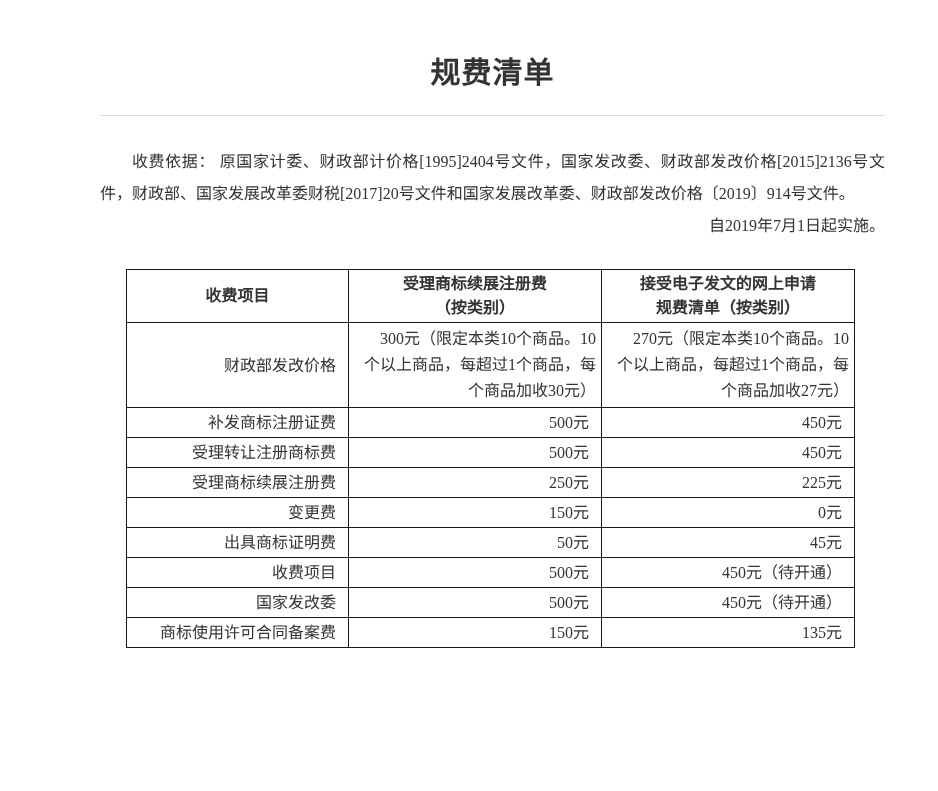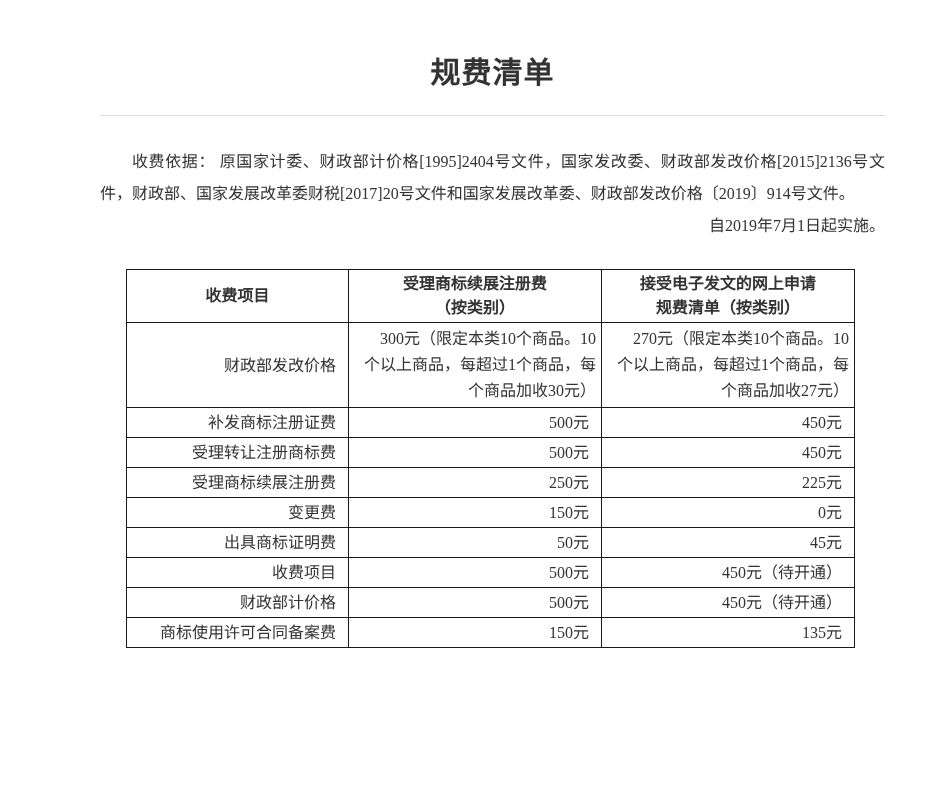--- a/index.html
+++ b/index.html
@@ -148,21 +148,21 @@
 
 
 
   <tr>
     <td>收费项目</td>
     <td>500元</td>
     <td>450元（待开通）</td>
   </tr>
 
   <tr>
-    <td>财政部计价格</td>
+    <td>国家发改委</td>
     <td>500元</td>
     <td>450元（待开通）</td>
   </tr>
 
   <tr>
     <td>商标使用许可合同备案费</td>
     <td>150元</td>
     <td>135元</td>
   </tr>
 </tbody>

